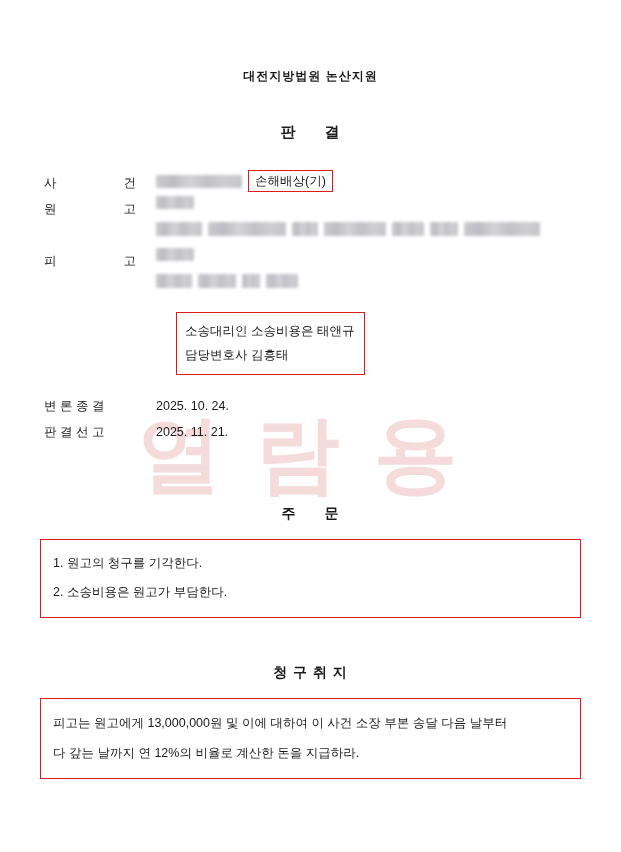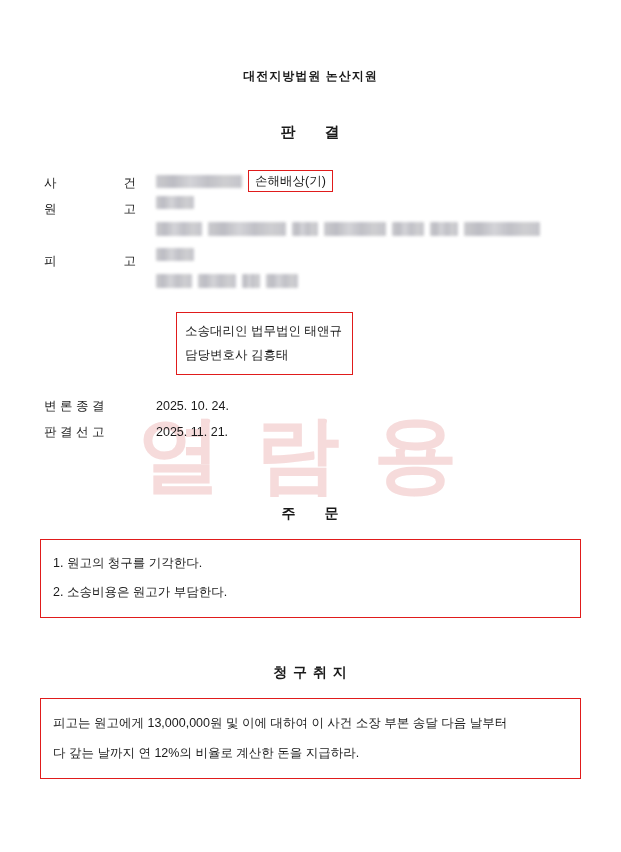--- a/index.html
+++ b/index.html
@@ -224,21 +224,21 @@
         <div class="label"></div>
         <div class="value">
           <span class="redact r-tall" style="width:36px;"></span>
           <span class="redact r-tall" style="width:38px;"></span>
           <span class="redact r-tall" style="width:18px;"></span>
           <span class="redact r-tall" style="width:32px;"></span>
         </div>
       </div>
 
       <div class="atty-box">
-        <div>소송대리인 법무법인 태앤규</div>
+        <div>소송대리인 소송비용은 태앤규</div>
         <div>담당변호사 김흥태</div>
       </div>
 
       <div class="date-rows">
         <div class="row">
           <div class="label">변 론 종 결</div>
           <div class="value">2025. 10. 24.</div>
         </div>
         <div class="row">
           <div class="label">판 결 선 고</div>

